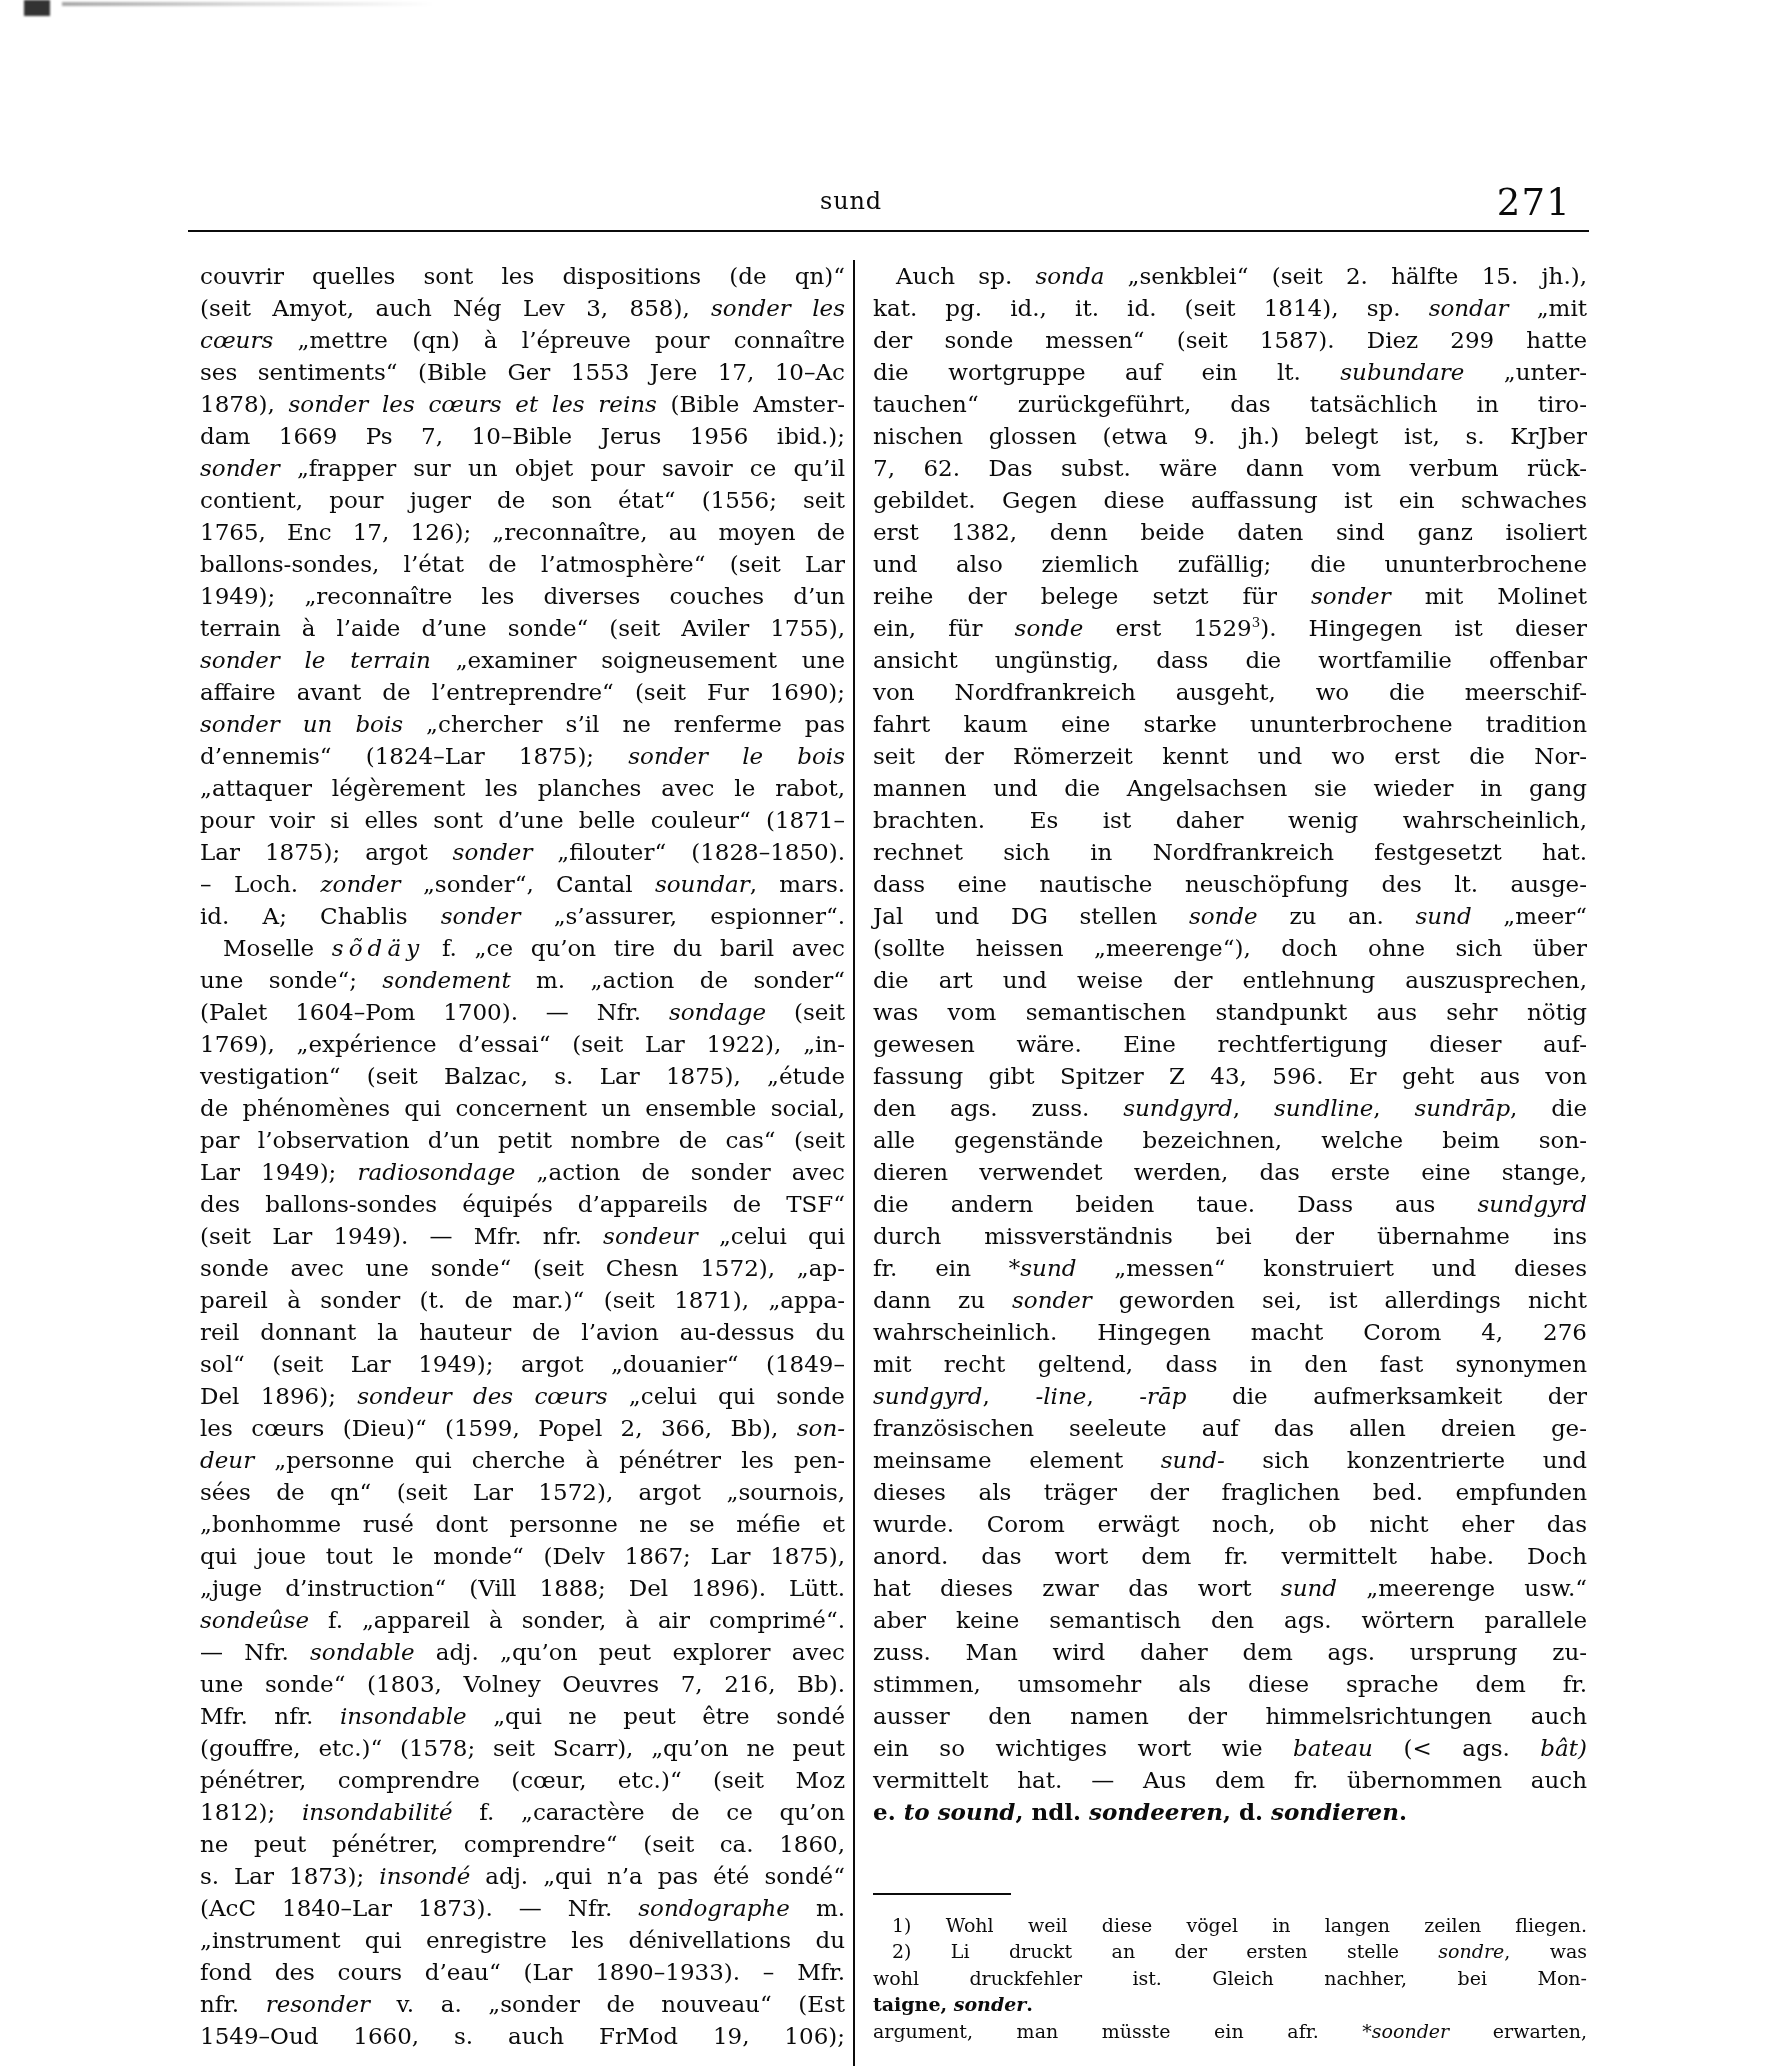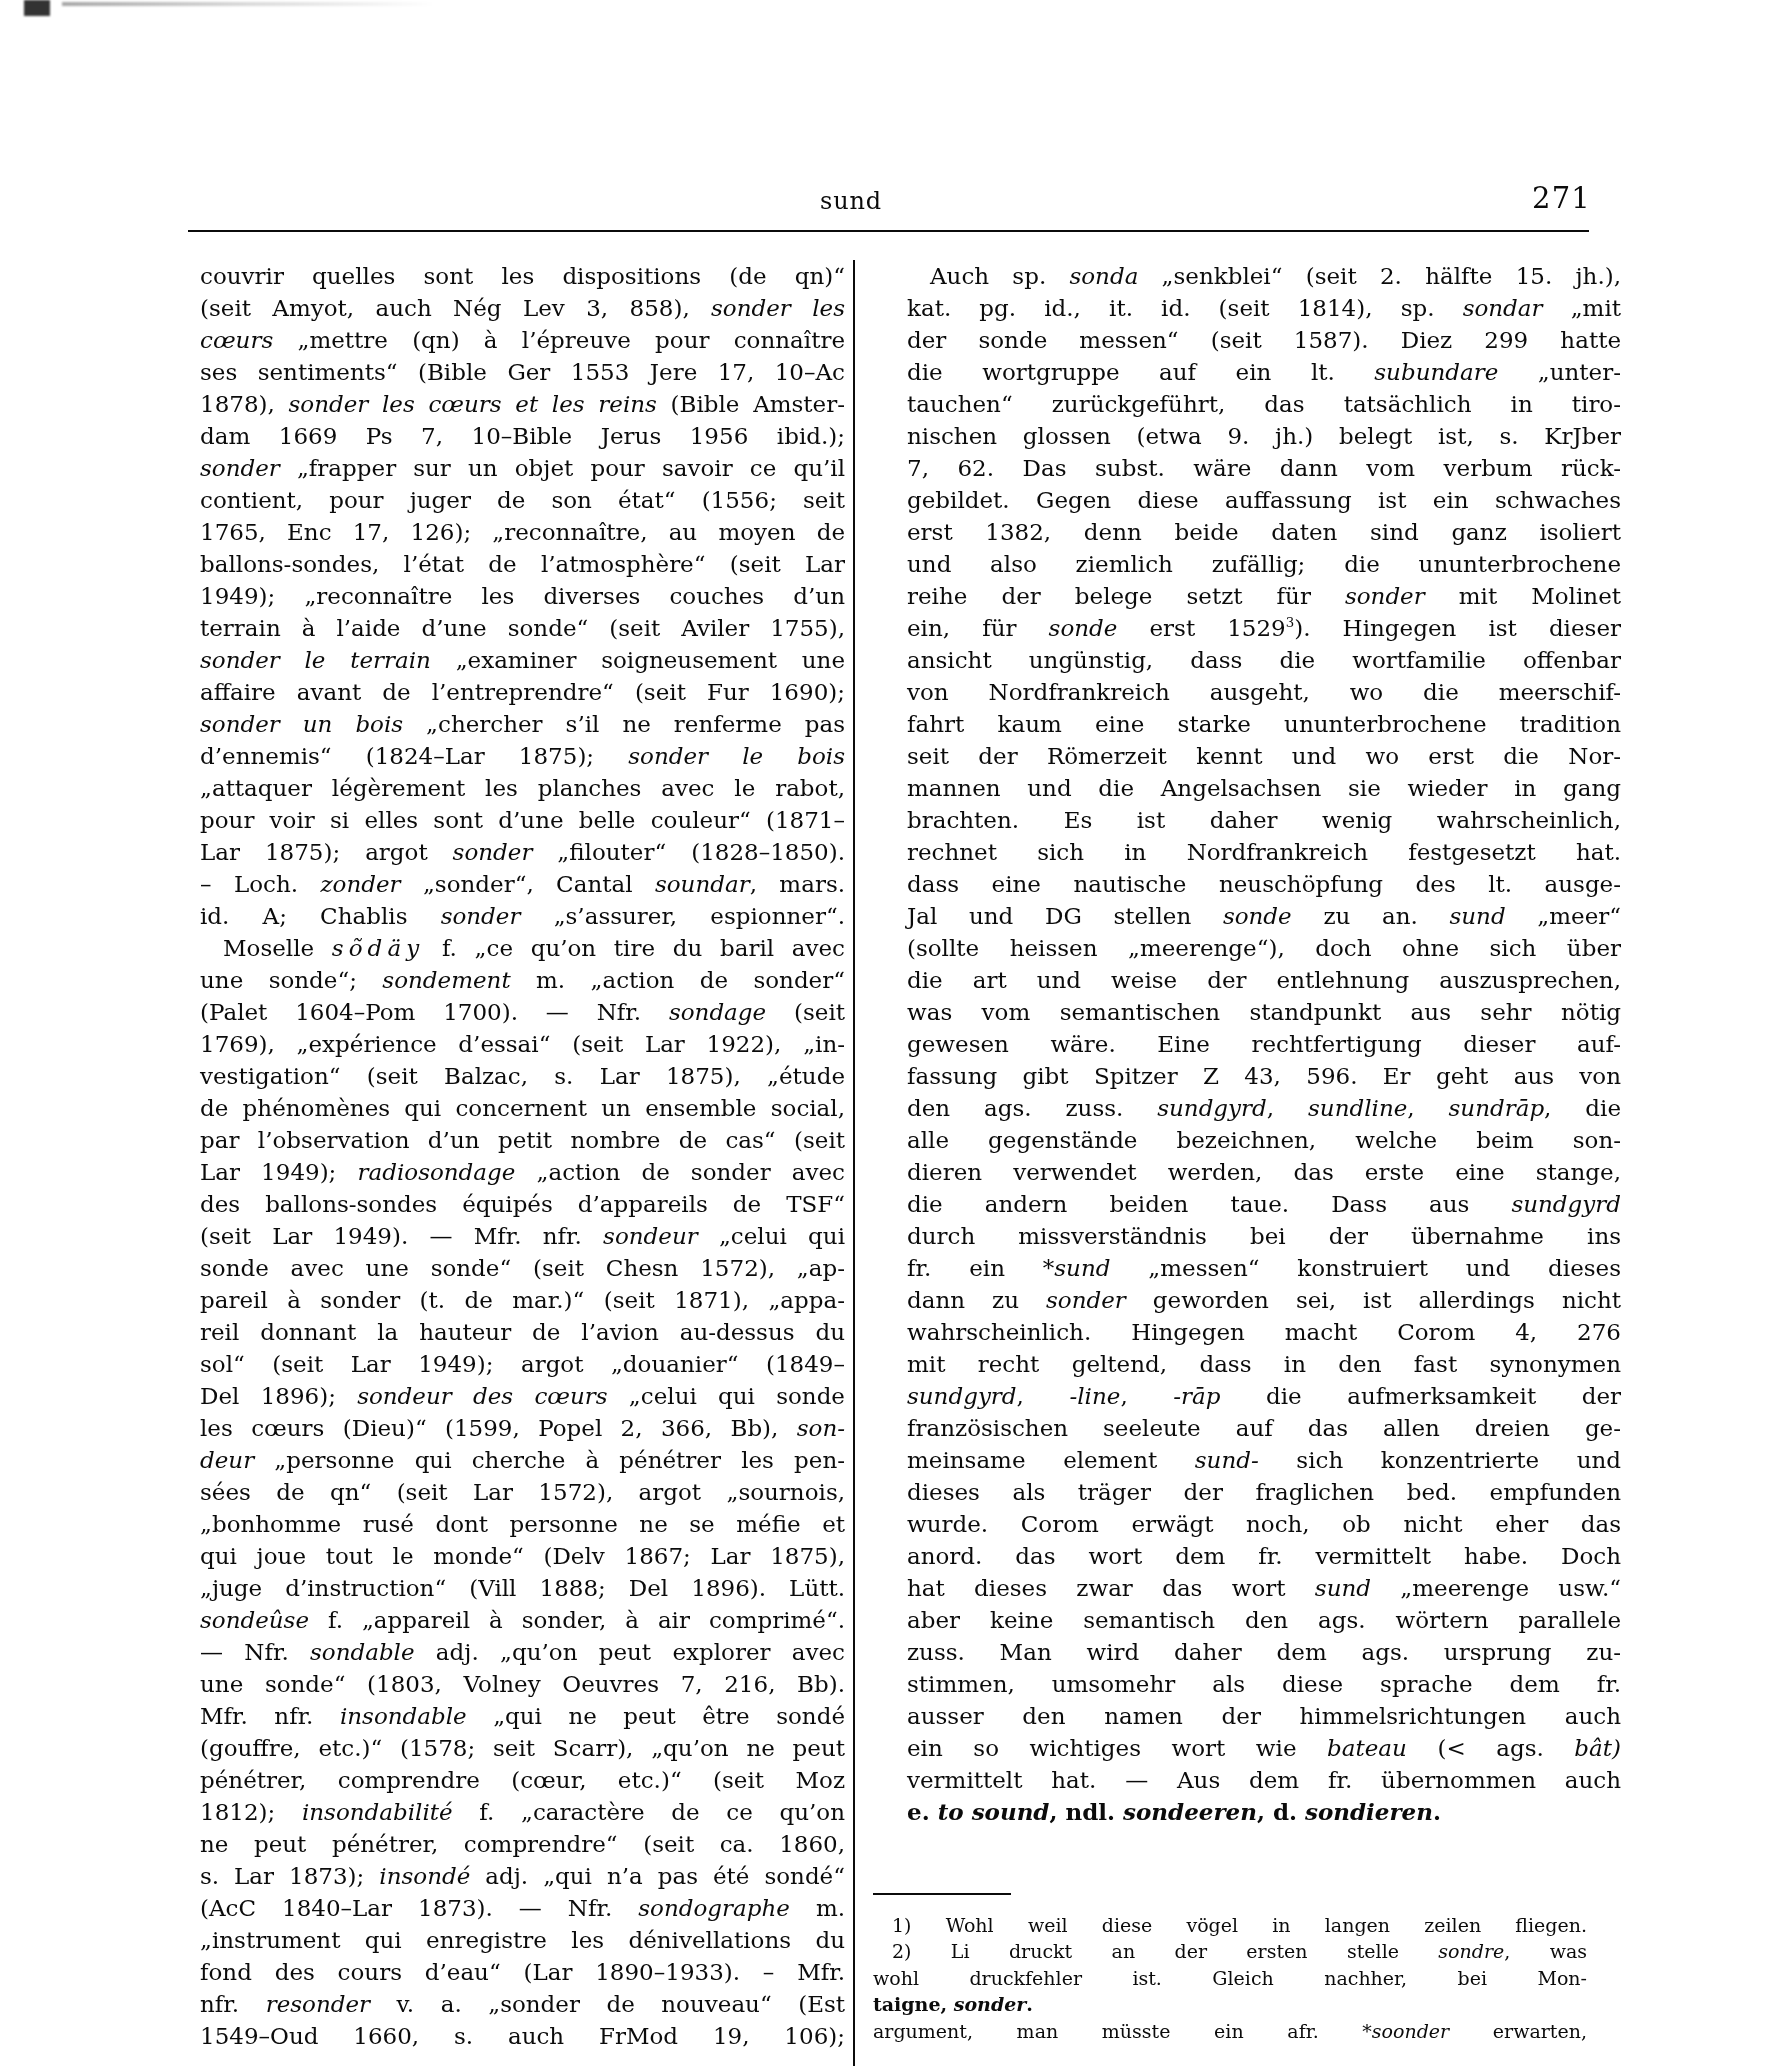--- a/index.html
+++ b/index.html
@@ -5,28 +5,28 @@
   html,body { margin:0; padding:0; background:#e8e8e8; }
   .page {
     position:relative; width:1776px; height:2508px; background:#ffffff;
     font-family:"DejaVu Serif", serif; color:#0b0b0b; overflow:hidden;
   }
   .runhead-title {
     position:absolute; top:187px; left:851px; transform:translateX(-50%);
     font-size:24px; letter-spacing:0.8px;
   }
   .runhead-page {
-    position:absolute; top:181px; right:185px; font-size:29px; letter-spacing:1.2px;
+    position:absolute; top:181px; right:205px; font-size:37px; letter-spacing:1.2px;
   }
   .header-rule {
     position:absolute; top:230px; left:188px; width:1401px; height:2.1px; background:#0b0b0b;
   }
   .col { position:absolute; top:260px; font-size:23px; line-height:32px; }
   .col-left  { left:200px;  width:645px; }
-  .col-right { left:907px; width:714px; }
+  .col-right { left:873px; width:714px; }
   .column-divider {
     position:absolute; top:260px; left:853px; width:2.1px; height:1934px; background:#0b0b0b;
   }
   .tline { text-align:justify; text-align-last:justify; }
   .tline.pend { text-align-last:left;font-weight:bold; }
   i { font-style:italic; }
   sp { font-style:italic; letter-spacing:0.22em;margin-top:21px; }
   sup { font-size:0.58em; vertical-align:super; line-height:0; }
   .footnote-separator {
     position:absolute; left:873px; top:1893px; width:138px; height:1.7px; background:#0b0b0b;

